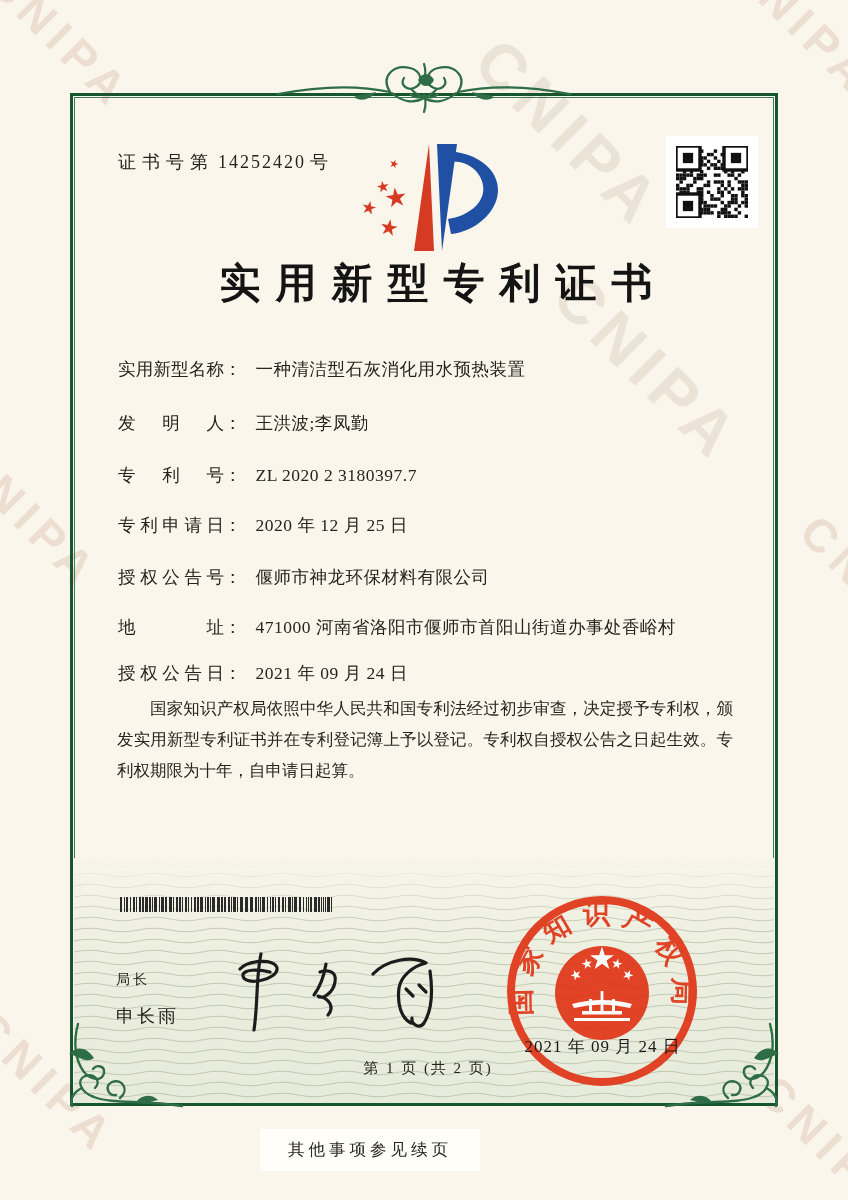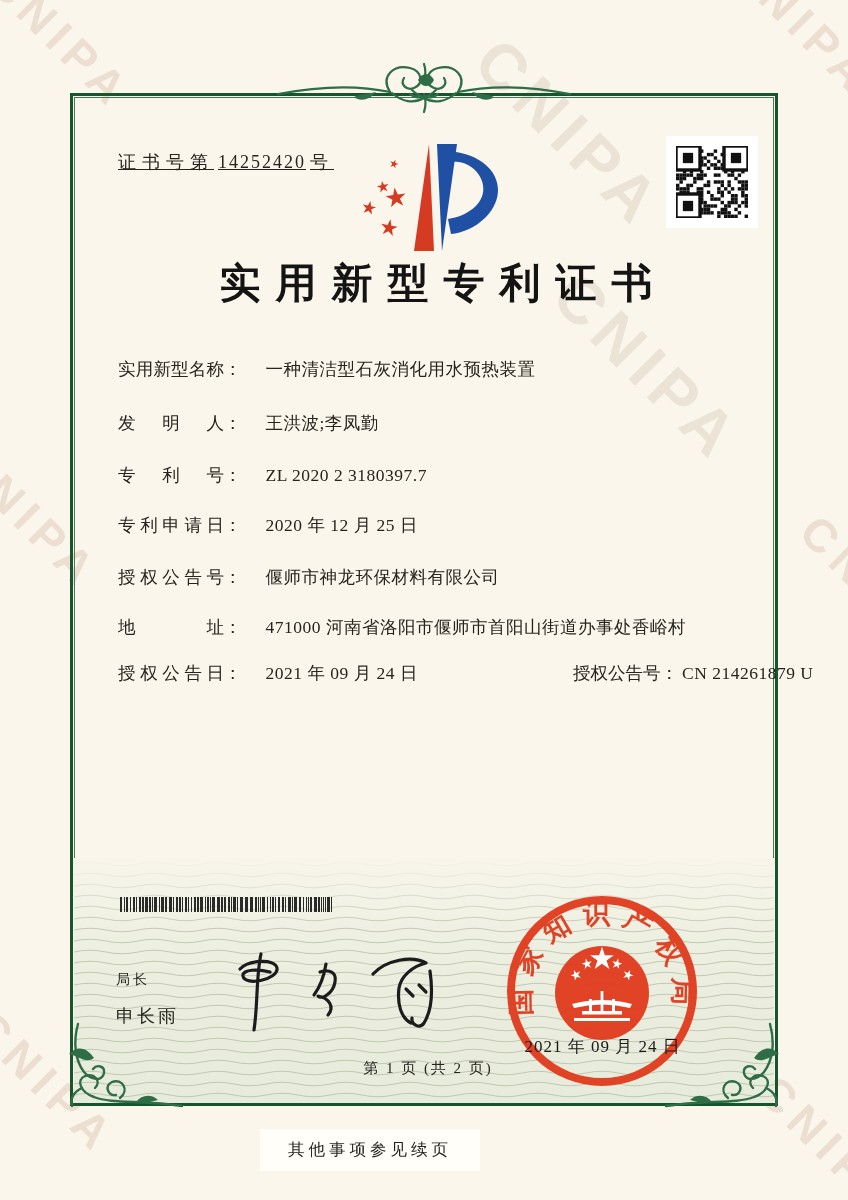--- a/index.html
+++ b/index.html
@@ -9,29 +9,29 @@
   
   .wm{position:absolute;font-family:"Liberation Sans","DejaVu Sans",sans-serif;
       font-weight:bold;transform:rotate(45deg);letter-spacing:8px;pointer-events:none;z-index:1;}
   .wm-in{font-size:64px;color:rgba(168,156,130,0.20);}
   .wm-edge{font-size:46px;color:rgba(205,165,148,0.30);}
   
   .border-outer{position:absolute;left:70px;top:93px;width:702px;height:1007px;
       border:3px solid #17552f;z-index:2;}
   .border-inner{position:absolute;left:1px;top:1px;right:1px;bottom:1px;border:1px solid #3e7a56;}
   
-  .cert-no{position:absolute;left:118px;top:150px;font-size:18px;z-index:4;text-decoration:underline;}
+  .cert-no{position:absolute;left:118px;top:150px;font-size:18px;z-index:4;}
   .cert-no .sp{letter-spacing:6px;}
   .cert-no .num{letter-spacing:2px;padding:0 4px;}
   .page-title{position:absolute;left:70px;top:256px;width:708px;text-align:center;
       font-size:41px;font-weight:bold;letter-spacing:15px;text-indent:15px;color:#141414;z-index:4;padding-left:12px;}
   
   .frow{position:absolute;left:118px;font-size:17.5px;z-index:4;white-space:nowrap;}
   .flabel{display:inline-block;width:106px;text-align:justify;text-align-last:justify;vertical-align:bottom;font-family:Liberation Mono, monospace;}
-  .fvalue{margin-left:24px;letter-spacing:0.5px;}
+  .fvalue{margin-left:14px;letter-spacing:0.5px;}
   .grant-no{position:absolute;left:455px;top:0;}
   
   .body-text{position:absolute;left:117px;top:693px;width:616px;z-index:4;
       font-size:16.5px;line-height:31px;text-align:justify;}
   .body-text p{margin:0;text-indent:2em;}
   
   .wave-zone{position:absolute;left:74px;top:858px;width:700px;height:245px;z-index:3;
       background:linear-gradient(180deg,#f8f5ea 0%,#edefe1 35%,#e7ebdb 100%);overflow:hidden;}
   .wave-zone svg{-webkit-mask-image:linear-gradient(180deg,transparent 0,#000 70px);
       mask-image:linear-gradient(180deg,transparent 0,#000 70px);}
@@ -325,26 +325,24 @@
   <span class="flabel">专利申请日</span><span>：</span><span class="fvalue">2020 年 12 月 25 日</span>
 </div>
 <div class="frow" style="top:565px;">
   <span class="flabel">授权公告号</span><span>：</span><span class="fvalue">偃师市神龙环保材料有限公司</span>
 </div>
 <div class="frow" style="top:615px;">
   <span class="flabel">地址</span><span>：</span><span class="fvalue">471000  河南省洛阳市偃师市首阳山街道办事处香峪村</span>
 </div>
 <div class="frow" style="top:661px;width:620px;">
   <span class="flabel">授权公告日</span><span>：</span><span class="fvalue">2021 年 09 月 24 日</span>
-  <span class="grant-no">
-    <span>授权公告号</span><span>：</span><span class="fvalue" style="margin-left:4px;">CN 214261879 U</span>
-  </span>
 </div>
 
 <div class="body-text">
+  <p>国家知识产权局依照中华人民共和国专利法经过初步审查，决定授予专利权，颁发实用新型专利证书并在专利登记簿上予以登记。专利权自授权公告之日起生效。专利权期限为十年，自申请日起算。</p>
 </div>
 
 <svg class="barcode" id="barcode" width="216" height="15">
     <rect x="0" y="0" width="2" height="15" fill="#2a2a2a"></rect>
     <rect x="4" y="0" width="1" height="15" fill="#2a2a2a"></rect>
     <rect x="6" y="0" width="2" height="15" fill="#2a2a2a"></rect>
     <rect x="10" y="0" width="1" height="15" fill="#2a2a2a"></rect>
     <rect x="13" y="0" width="2" height="15" fill="#2a2a2a"></rect>
     <rect x="16" y="0" width="1" height="15" fill="#2a2a2a"></rect>
     <rect x="19" y="0" width="2" height="15" fill="#2a2a2a"></rect>

